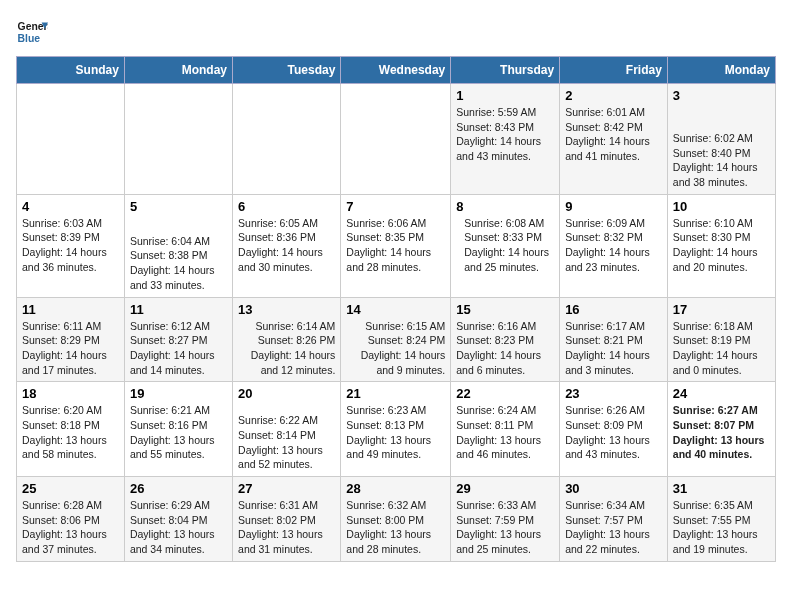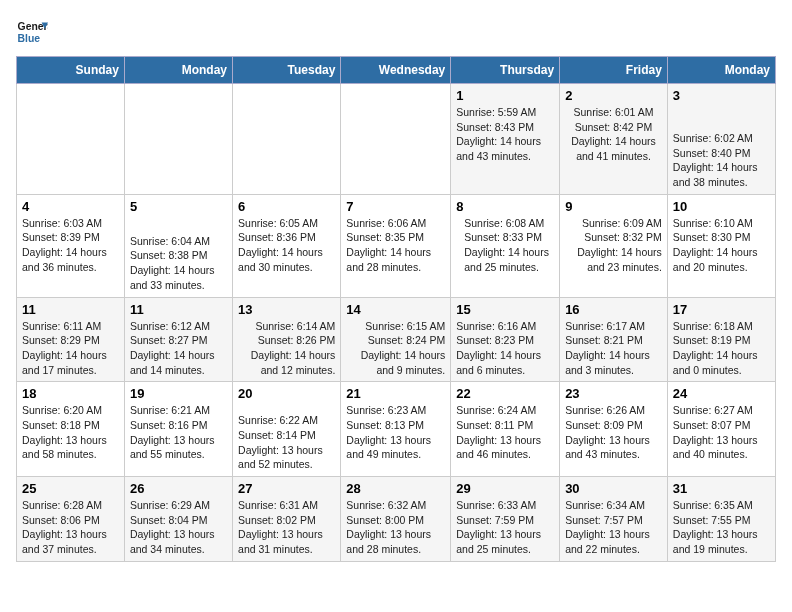--- a/index.html
+++ b/index.html
@@ -117,21 +117,21 @@
         <td class="empty-cell"></td>
         <td class="empty-cell"></td>
         <td>
           <span class="day-num">1</span>
           <div class="day-info" style="white-space: pre-line;">Sunrise: 5:59 AM
 Sunset: 8:43 PM
 Daylight: 14 hours and 43 minutes.</div>
         </td>
         <td>
           <span class="day-num">2</span>
-          <div class="day-info" style="white-space: pre-line; text-align: center;">Sunrise: 6:01 AM
+          <div class="day-info" style="white-space: pre-line;">Sunrise: 6:01 AM
 Sunset: 8:42 PM
 Daylight: 14 hours and 41 minutes.</div>
         </td>
         <td>
           <span class="day-num">3</span>
           <div class="day-info" style="white-space: pre-line; margin-top: 28px;">Sunrise: 6:02 AM
 Sunset: 8:40 PM
 Daylight: 14 hours and 38 minutes.</div>
         </td>
       </tr>
@@ -161,21 +161,21 @@
 Daylight: 14 hours and 28 minutes.</div>
         </td>
         <td>
           <span class="day-num">8</span>
           <div class="day-info" style="white-space: pre-line; margin-left: 8px;">Sunrise: 6:08 AM
 Sunset: 8:33 PM
 Daylight: 14 hours and 25 minutes.</div>
         </td>
         <td>
           <span class="day-num">9</span>
-          <div class="day-info" style="white-space: pre-line; text-align: right;">Sunrise: 6:09 AM
+          <div class="day-info" style="white-space: pre-line;">Sunrise: 6:09 AM
 Sunset: 8:32 PM
 Daylight: 14 hours and 23 minutes.</div>
         </td>
         <td>
           <span class="day-num">10</span>
           <div class="day-info" style="white-space: pre-line;">Sunrise: 6:10 AM
 Sunset: 8:30 PM
 Daylight: 14 hours and 20 minutes.</div>
         </td>
       </tr>
@@ -255,21 +255,21 @@
 Daylight: 13 hours and 46 minutes.</div>
         </td>
         <td>
           <span class="day-num">23</span>
           <div class="day-info" style="white-space: pre-line;">Sunrise: 6:26 AM
 Sunset: 8:09 PM
 Daylight: 13 hours and 43 minutes.</div>
         </td>
         <td>
           <span class="day-num">24</span>
-          <div class="day-info" style="white-space: pre-line;">Sunrise: 6:27 AM
+          <div class="day-info" style="white-space: pre-line; font-weight: bold;">Sunrise: 6:27 AM
 Sunset: 8:07 PM
 Daylight: 13 hours and 40 minutes.</div>
         </td>
       </tr>
       <tr>
         <td>
           <span class="day-num">25</span>
           <div class="day-info" style="white-space: pre-line;">Sunrise: 6:28 AM
 Sunset: 8:06 PM
 Daylight: 13 hours and 37 minutes.</div>

